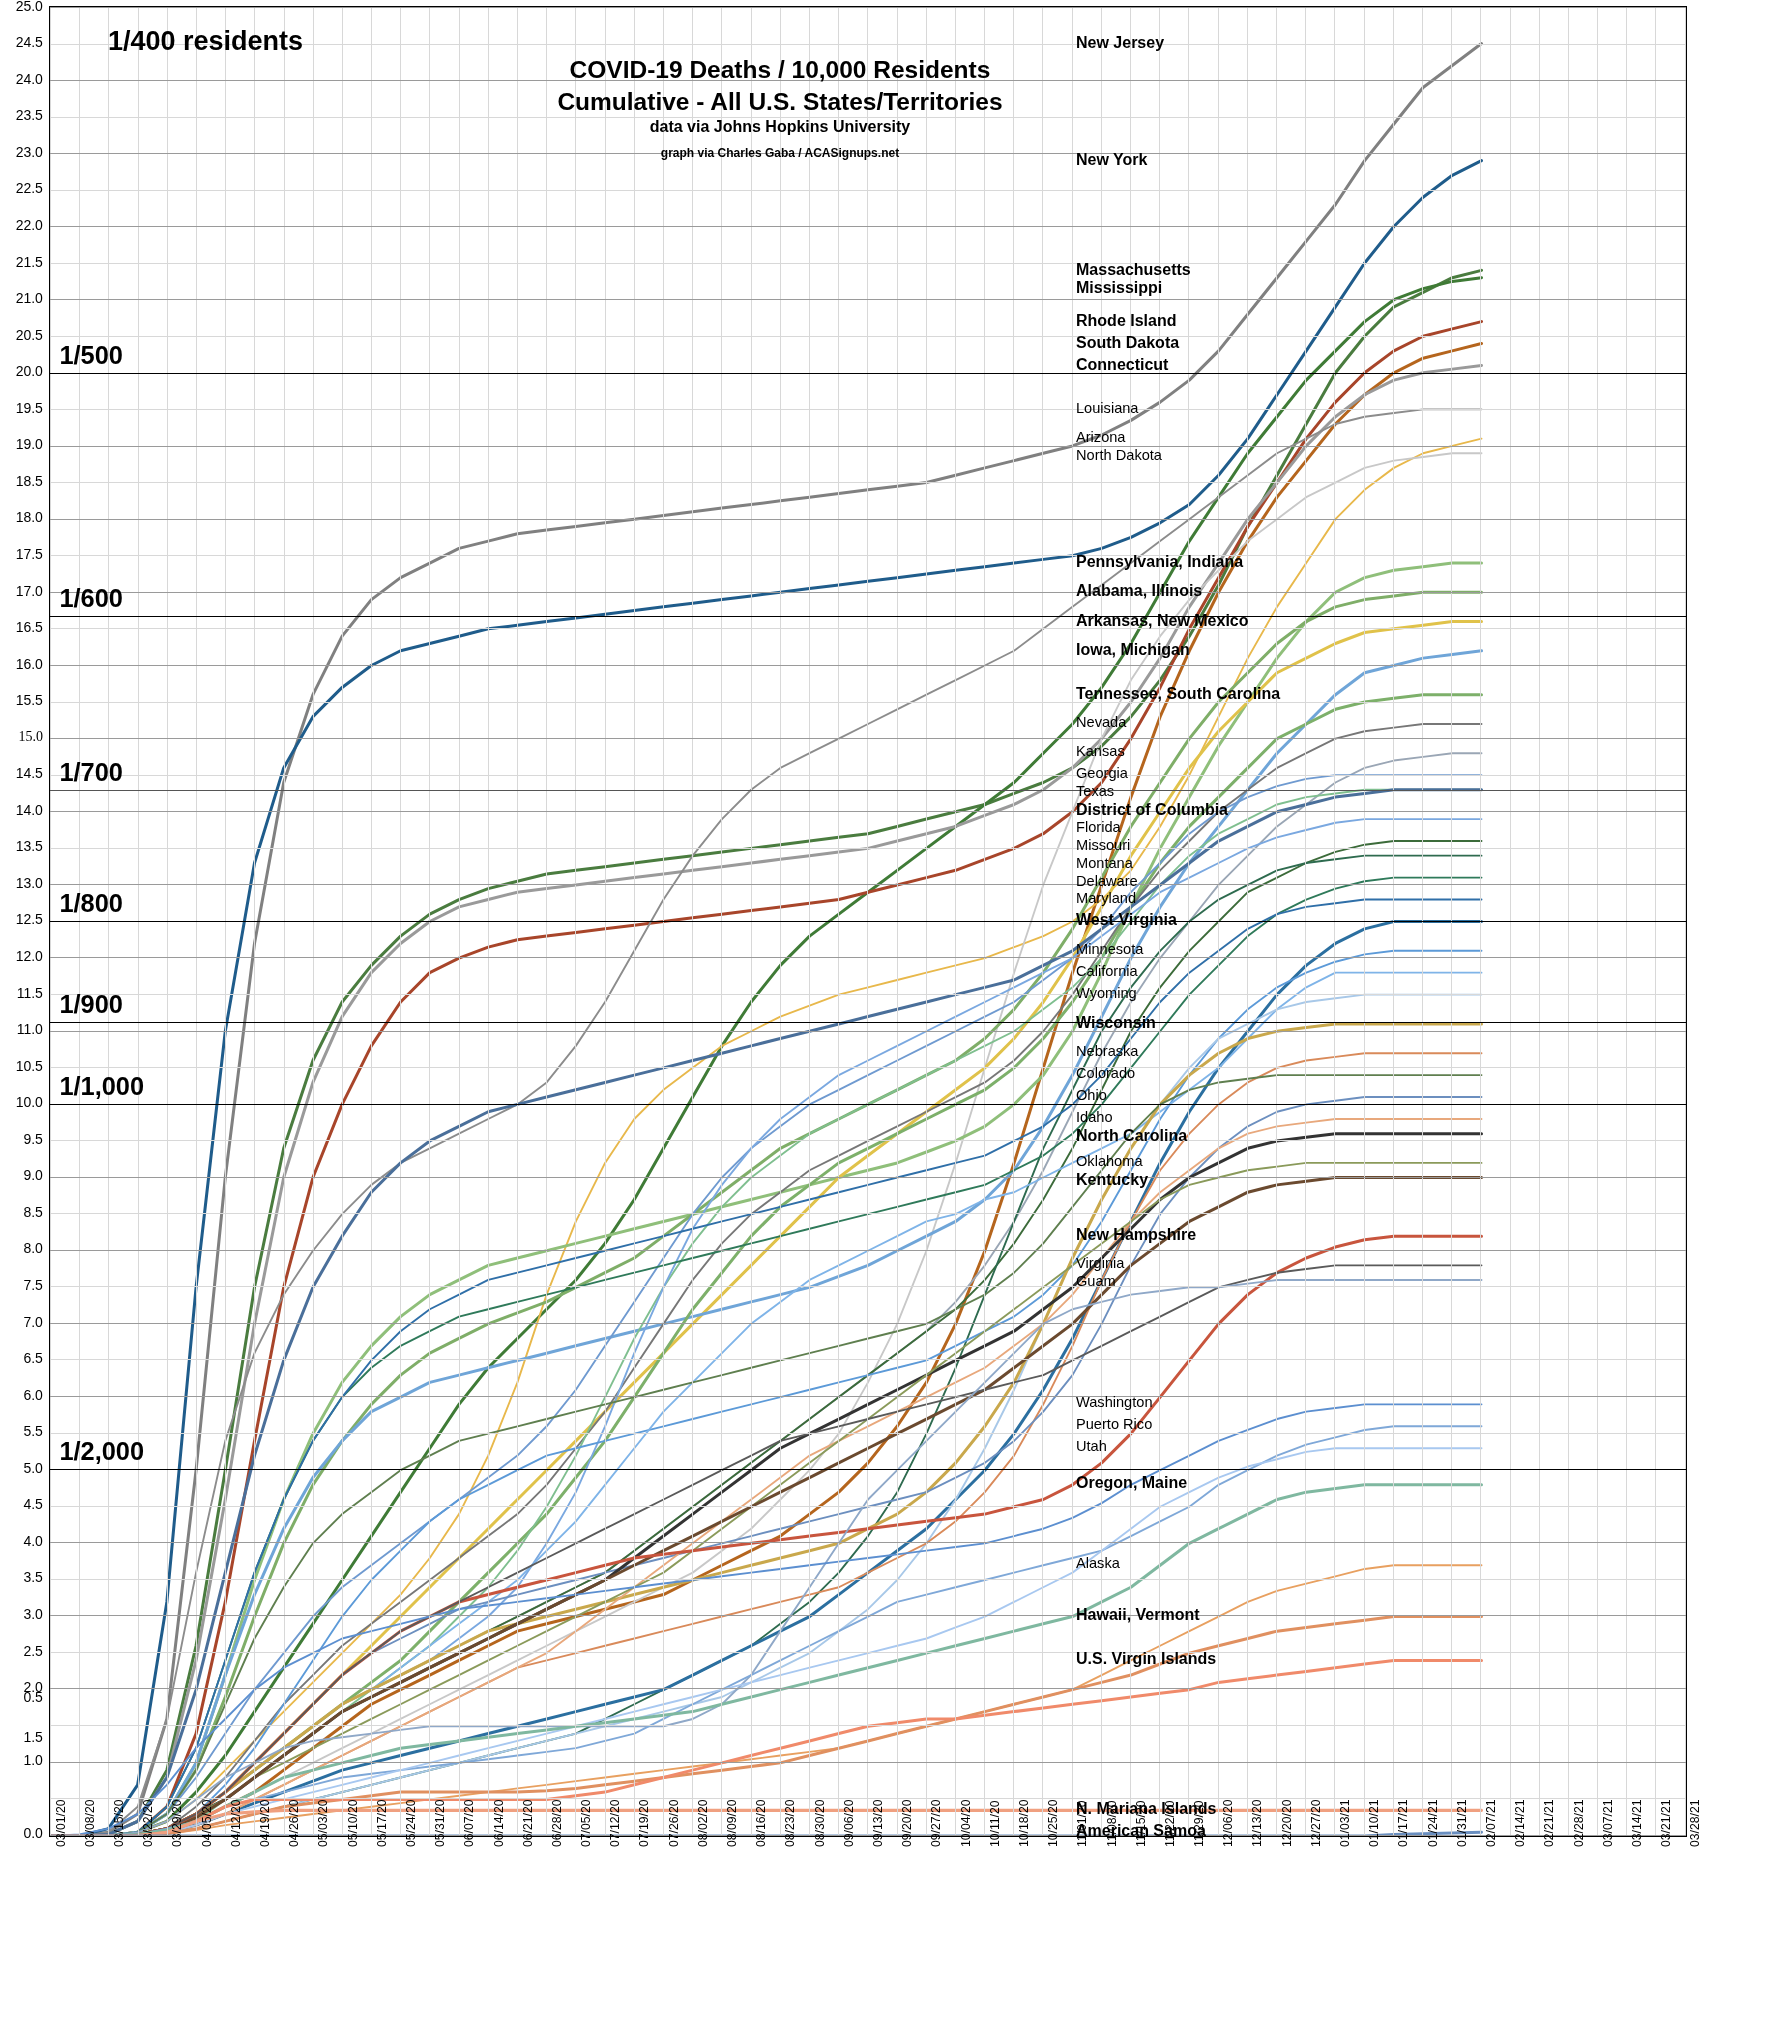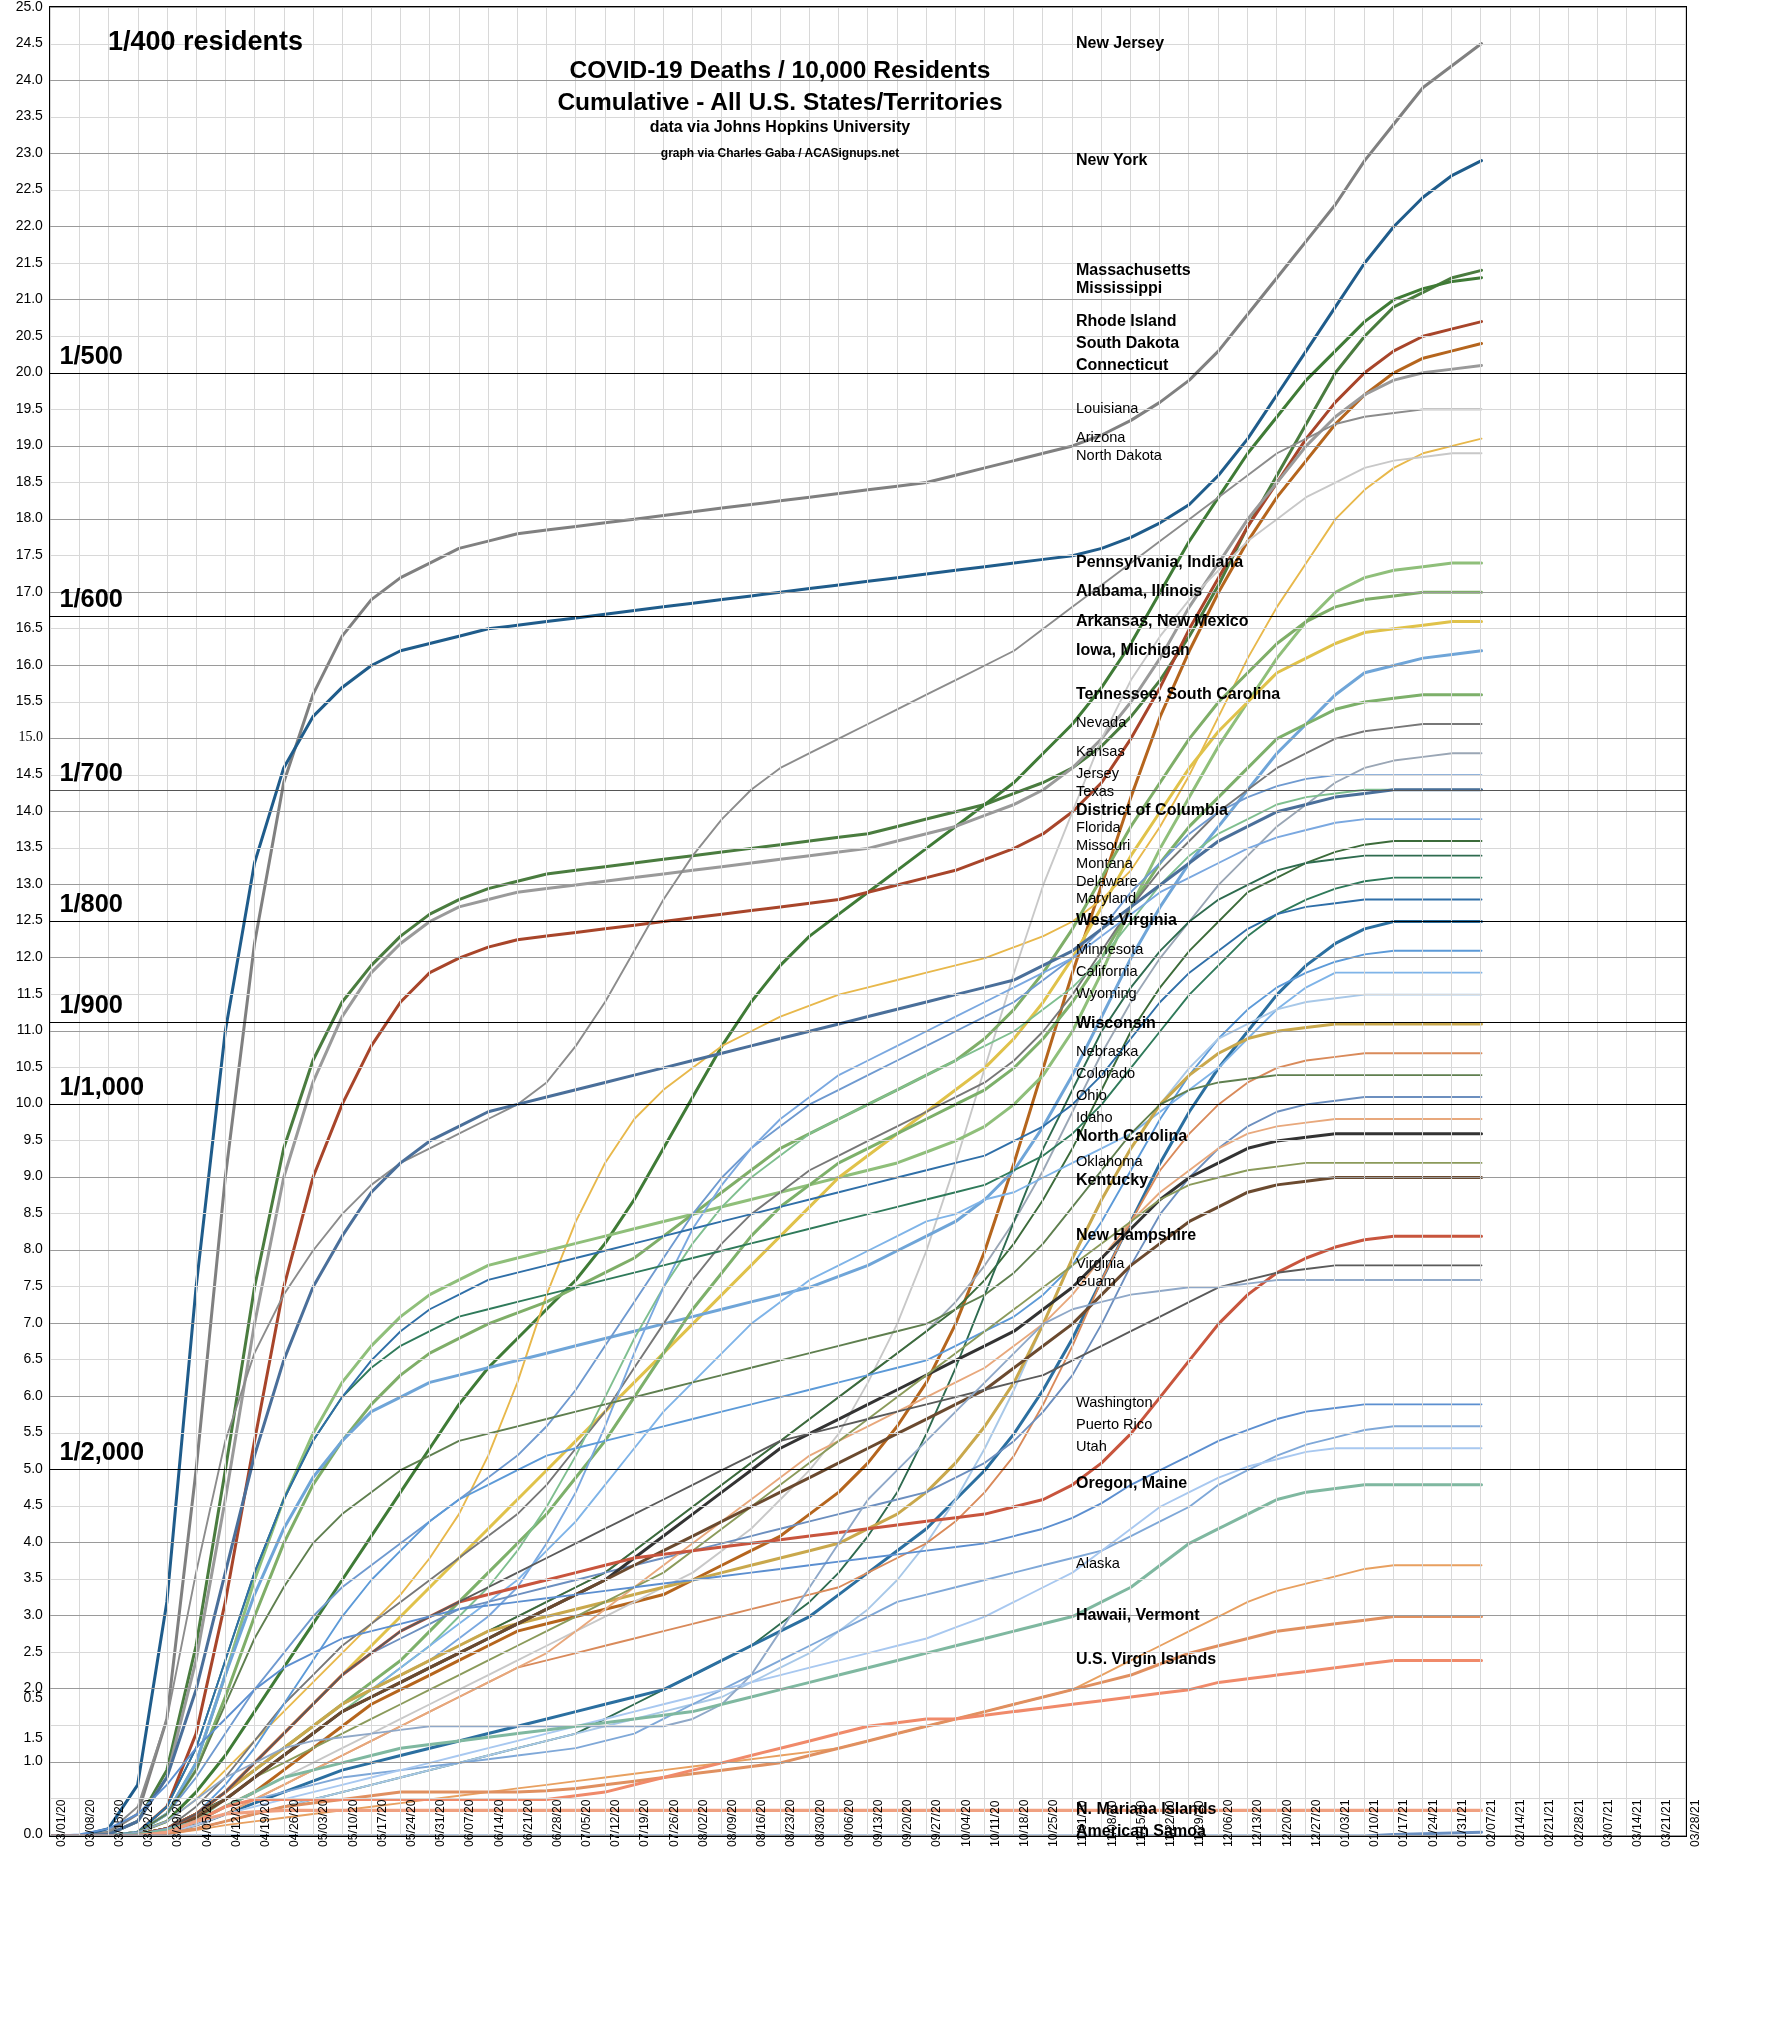--- a/index.html
+++ b/index.html
@@ -229,21 +229,21 @@
           <div class="series-label" style="left: 1026px; top: 393px;">Louisiana</div>
           <div class="series-label" style="left: 1026px; top: 422px;">Arizona</div>
           <div class="series-label" style="left: 1026px; top: 440px;">North Dakota</div>
           <div class="series-label bold" style="left: 1026px; top: 546px;">Pennsylvania, Indiana</div>
           <div class="series-label bold" style="left: 1026px; top: 575px;">Alabama, Illinois</div>
           <div class="series-label bold" style="left: 1026px; top: 605px;">Arkansas, New Mexico</div>
           <div class="series-label bold" style="left: 1026px; top: 634px;">Iowa, Michigan</div>
           <div class="series-label bold" style="left: 1026px; top: 678px;">Tennessee, South Carolina</div>
           <div class="series-label" style="left: 1026px; top: 707px;">Nevada</div>
           <div class="series-label" style="left: 1026px; top: 736px;">Kansas</div>
-          <div class="series-label" style="left: 1026px; top: 758px;">Jersey</div>
+          <div class="series-label" style="left: 1026px; top: 758px;">Georgia</div>
           <div class="series-label" style="left: 1026px; top: 776px;">Texas</div>
           <div class="series-label bold" style="left: 1026px; top: 794px;">District of Columbia</div>
           <div class="series-label" style="left: 1026px; top: 812px;">Florida</div>
           <div class="series-label" style="left: 1026px; top: 830px;">Missouri</div>
           <div class="series-label" style="left: 1026px; top: 848px;">Montana</div>
           <div class="series-label" style="left: 1026px; top: 866px;">Delaware</div>
           <div class="series-label" style="left: 1026px; top: 883px;">Maryland</div>
           <div class="series-label bold" style="left: 1026px; top: 904px;">West Virginia</div>
           <div class="series-label" style="left: 1026px; top: 934px;">Minnesota</div>
           <div class="series-label" style="left: 1026px; top: 956px;">California</div>

